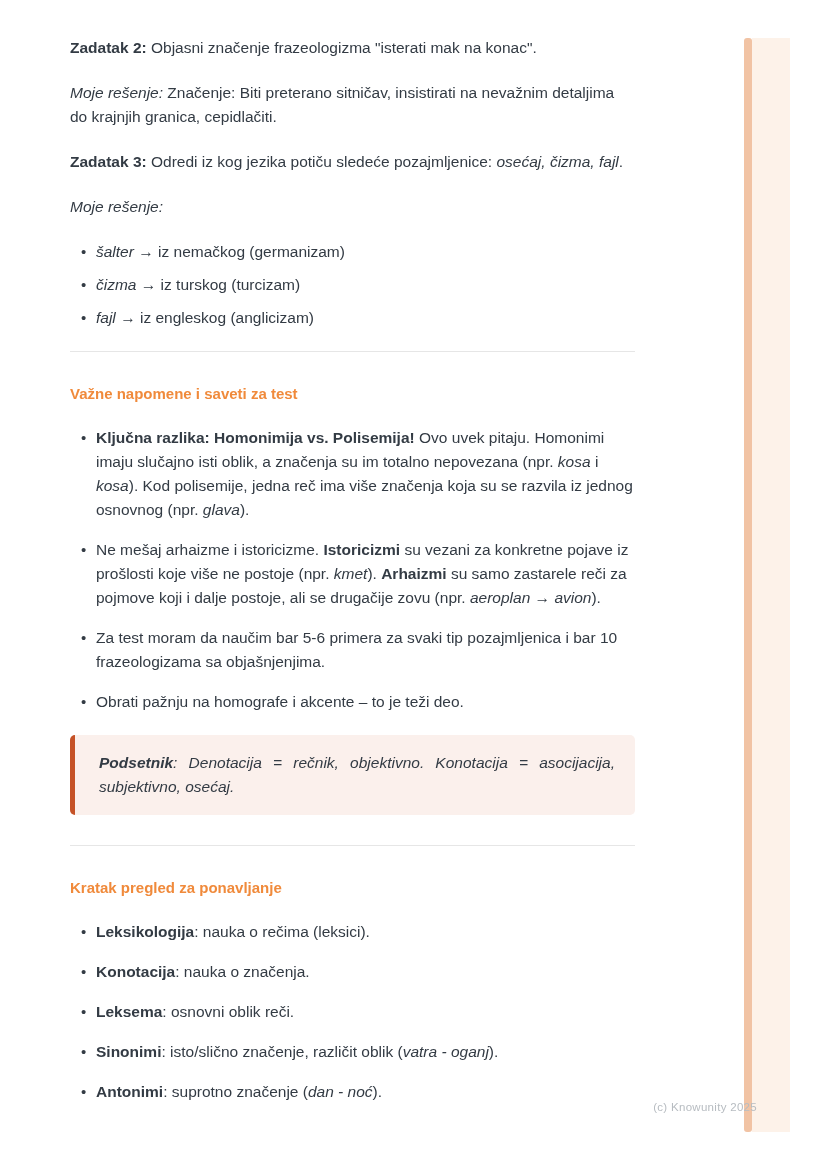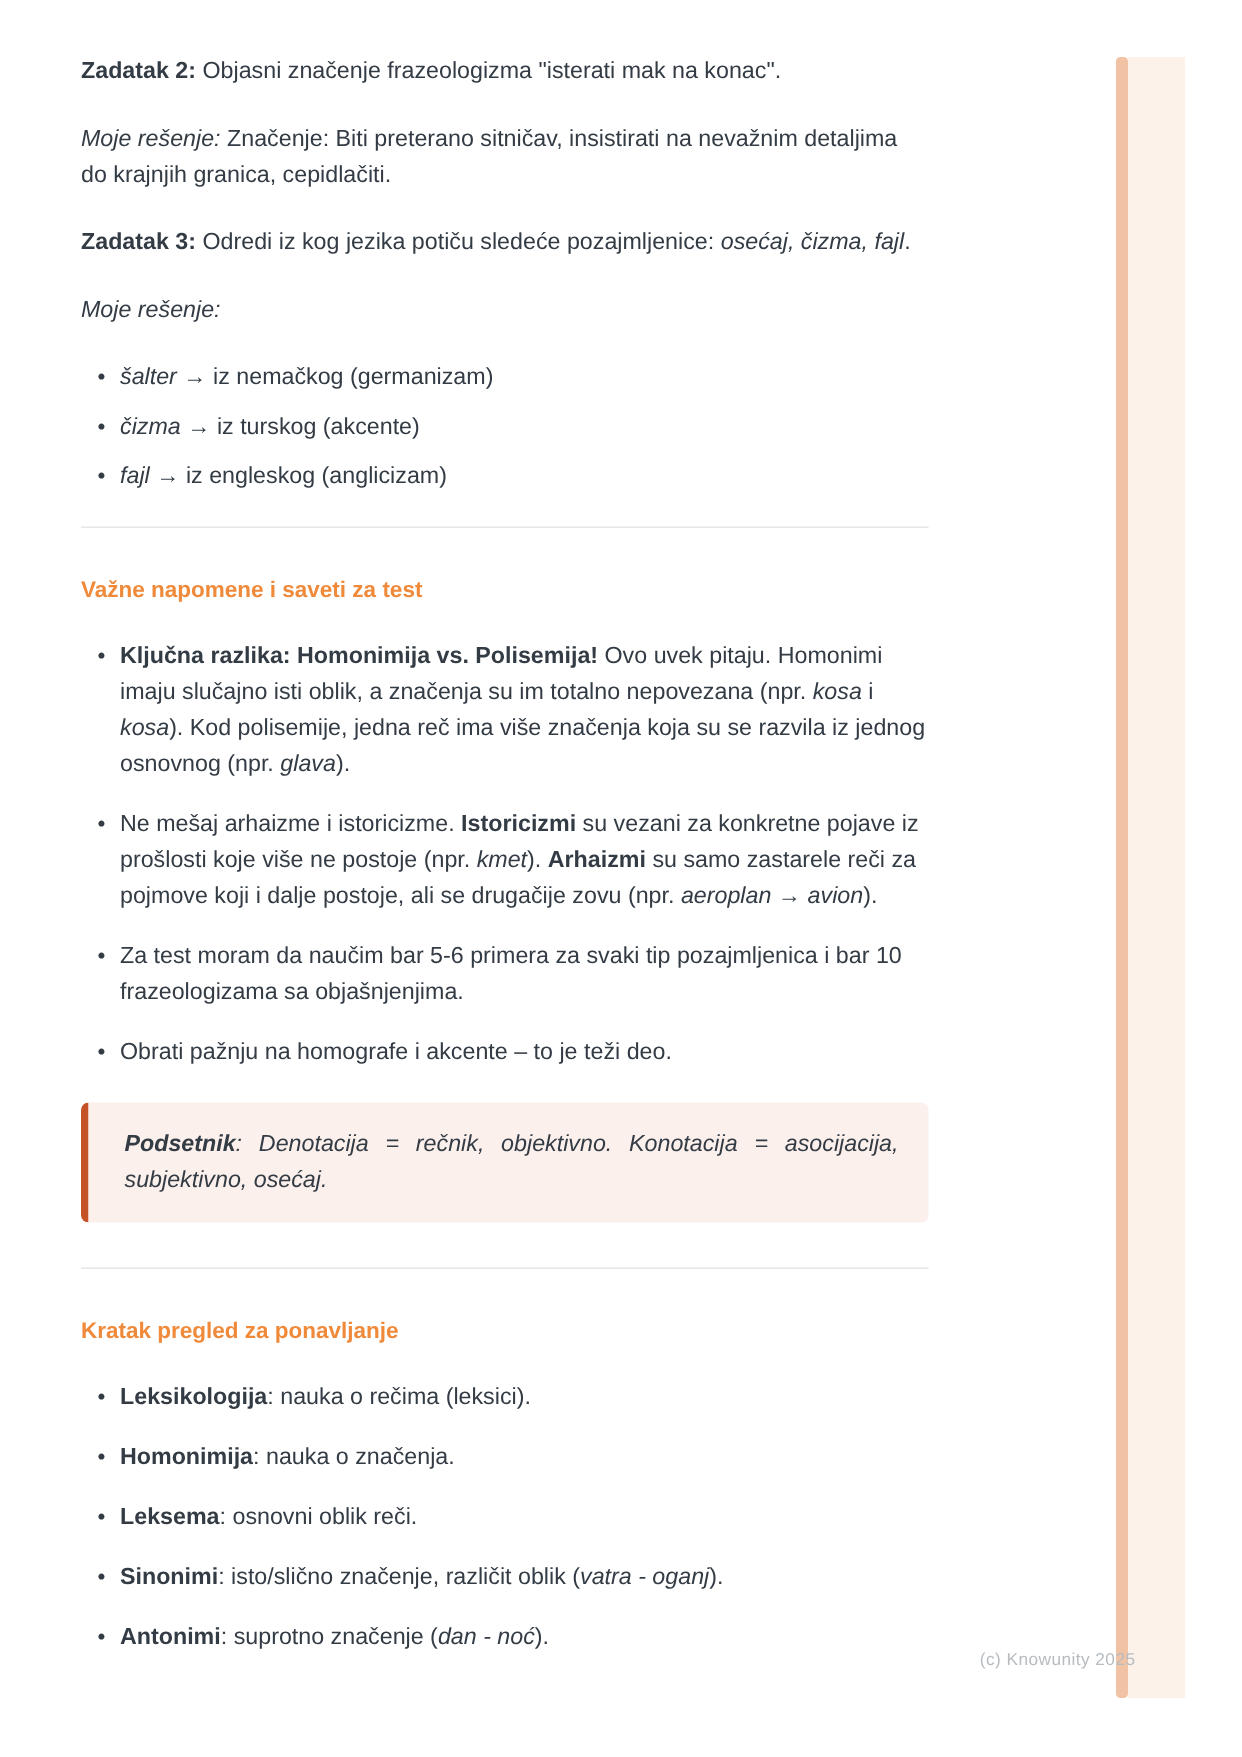--- a/index.html
+++ b/index.html
@@ -23,21 +23,21 @@
   }
   .accent-panel {
     position: absolute;
     left: 752px; top: 38px;
     width: 38px; height: 1094px;
     background: var(--panel-color, #fdf2e9);
     z-index: 0;
   }
   .content {
     position: absolute;
-    left: 54px; top: 36px;
+    left: 70px; top: 36px;
     width: 565px;
     font-size: 15.5px;
     line-height: 24px;
     z-index: 2;
   }
   p { margin: 0 0 21px 0; }
   .justify { text-align: justify; }
   .b { font-weight: 700; }
   .i { font-style: italic; }
   ul {
@@ -96,21 +96,21 @@
   <p><span class="b">Zadatak 2:</span><span> Objasni značenje frazeologizma "isterati mak na konac".</span></p>
 
   <p><span class="i">Moje rešenje:</span><span> Značenje: Biti preterano sitničav, insistirati na nevažnim detaljima do krajnjih granica, cepidlačiti.</span></p>
 
   <p class="justify"><span class="b">Zadatak 3:</span><span> Odredi iz kog jezika potiču sledeće pozajmljenice: </span><span class="i">osećaj, čizma, fajl</span><span>.</span></p>
 
   <p><span class="i">Moje rešenje:</span></p>
 
   <ul>
     <li><span class="i">šalter</span><span> → iz nemačkog (germanizam)</span></li>
-    <li><span class="i">čizma</span><span> → iz turskog (akcente)</span></li>
+    <li><span class="i">čizma</span><span> → iz turskog (turcizam)</span></li>
     <li><span class="i">fajl</span><span> → iz engleskog (anglicizam)</span></li>
   </ul>
 
   <hr class="divider">
 
   <h2 class="section-title">Važne napomene i saveti za test</h2>
 
   <ul class="list-loose">
     <li><span class="b">Ključna razlika: Homonimija vs. Polisemija!</span><span> Ovo uvek pitaju. Homonimi imaju slučajno isti oblik, a značenja su im totalno nepovezana (npr. </span><span class="i">kosa</span><span> i </span><span class="i">kosa</span><span>). Kod polisemije, jedna reč ima više značenja koja su se razvila iz jednog osnovnog (npr. </span><span class="i">glava</span><span>).</span></li>
     <li><span>Ne mešaj arhaizme i istoricizme. </span><span class="b">Istoricizmi</span><span> su vezani za konkretne pojave iz prošlosti koje više ne postoje (npr. </span><span class="i">kmet</span><span>). </span><span class="b">Arhaizmi</span><span> su samo zastarele reči za pojmove koji i dalje postoje, ali se drugačije zovu (npr. </span><span class="i">aeroplan</span><span> → </span><span class="i">avion</span><span>).</span></li>
@@ -123,21 +123,21 @@
   </aside>
 
   <div class="spacer-after-callout"></div>
 
   <hr class="divider">
 
   <h2 class="section-title">Kratak pregled za ponavljanje</h2>
 
   <ul class="list-loose">
     <li><span class="b">Leksikologija</span><span>: nauka o rečima (leksici).</span></li>
-    <li><span class="b">Homonimija</span><span>: nauka o značenja.</span></li>
+    <li><span class="b">Konotacija</span><span>: nauka o značenja.</span></li>
     <li><span class="b">Leksema</span><span>: osnovni oblik reči.</span></li>
     <li><span class="b">Sinonimi</span><span>: isto/slično značenje, različit oblik (</span><span class="i">vatra - oganj</span><span>).</span></li>
     <li><span class="b">Antonimi</span><span>: suprotno značenje (</span><span class="i">dan - noć</span><span>).</span></li>
   </ul>
 
 </main>
 
 <div class="watermark">(c) Knowunity 2025</div>
 
 </body></html>

